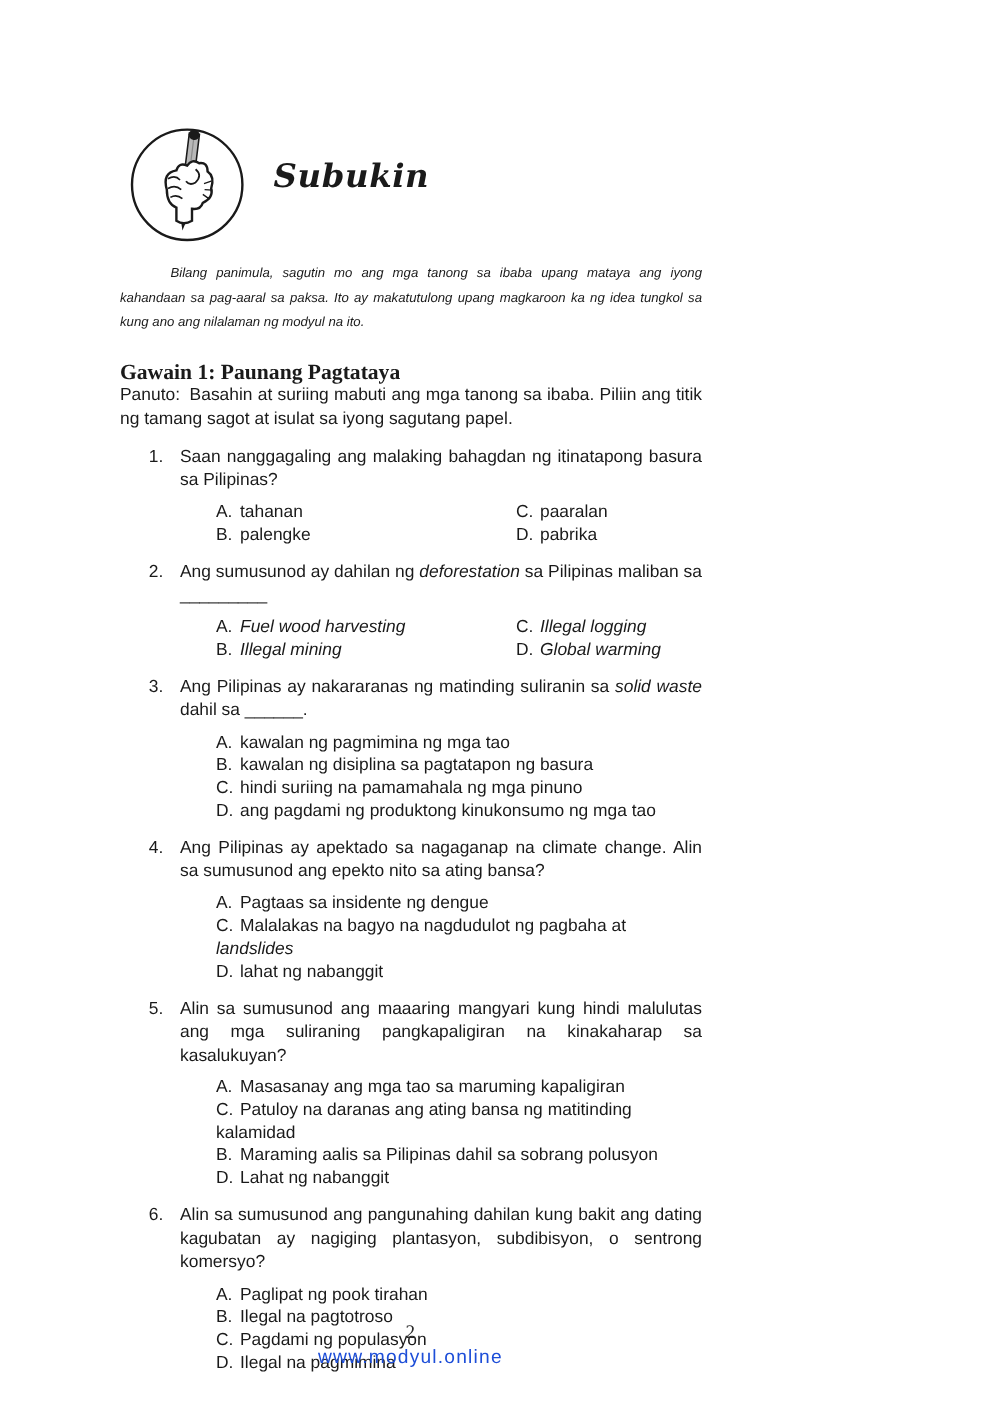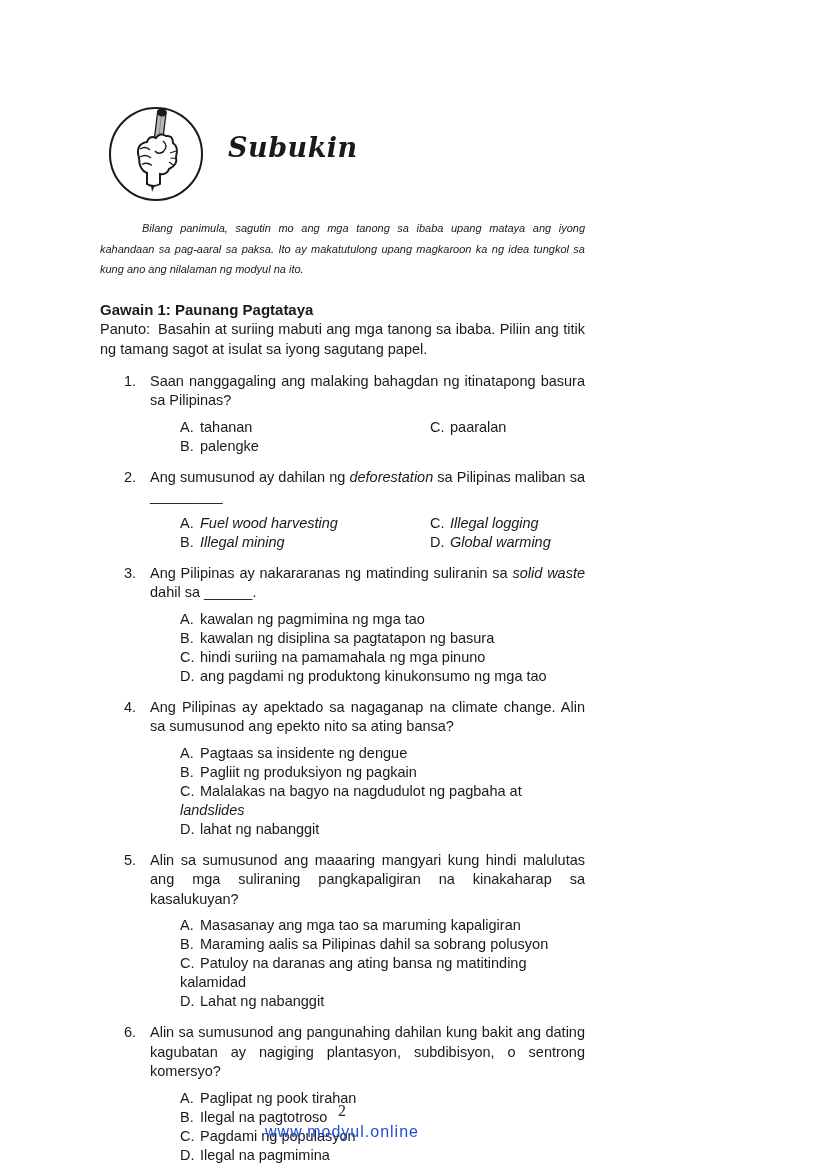--- a/index.html
+++ b/index.html
@@ -25,21 +25,21 @@
   }
   
   .intro{
     margin:12px 0 0 0;
     font-size:11px;line-height:20.5px;
     text-align:justify;text-indent:42px;font-style:italic;
   }
   
   .gawain{
     margin:21px 0 0 0;
-    font-size:15px;font-weight:bold;line-height:18px;
+    font-size:18px;font-weight:bold;line-height:18px;font-family:Liberation Serif, serif;
   }
   
   .panuto{
     margin:0 0 0 0;
     font-size:14.5px;line-height:20.5px;text-align:justify;
   }
   .panuto .lbl{margin-right:8px;}
   
   .questions{margin-top:12px;}
   .q{margin-bottom:12px;}
@@ -102,20 +102,21 @@
   <div class="questions" id="questions">
       <div class="q">
         <div class="q-row">
           <span class="q-num">1.</span>
           <span class="q-text"><span>Saan nanggagaling ang malaking bahagdan ng itinatapong basura sa Pilipinas?</span></span>
         </div>
         <div class="opts two-col">
           <div class="opt"><span class="opt-label">A.</span><span>tahanan</span></div>
           <div class="opt"><span class="opt-label">B.</span><span>palengke</span></div>
           <div class="opt"><span class="opt-label">C.</span><span>paaralan</span></div>
+          <div class="opt"><span class="opt-label">D.</span><span>pabrika</span></div>
         </div>
       </div>
       <div class="q">
         <div class="q-row">
           <span class="q-num">2.</span>
           <span class="q-text"><span>Ang sumusunod ay dahilan ng </span><span class="it">deforestation</span><span> sa Pilipinas maliban sa _________</span></span>
         </div>
         <div class="opts two-col">
           <div class="opt"><span class="opt-label">A.</span><span class="it">Fuel wood harvesting</span></div>
           <div class="opt"><span class="opt-label">B.</span><span class="it">Illegal mining</span></div>
@@ -135,34 +136,33 @@
           <div class="opt"><span class="opt-label">D.</span><span>ang pagdami ng produktong kinukonsumo ng mga tao</span></div>
         </div>
       </div>
       <div class="q">
         <div class="q-row">
           <span class="q-num">4.</span>
           <span class="q-text"><span>Ang Pilipinas ay apektado sa nagaganap na climate change. Alin sa sumusunod ang epekto nito sa ating bansa?</span></span>
         </div>
         <div class="opts one-col">
           <div class="opt"><span class="opt-label">A.</span><span>Pagtaas sa insidente ng dengue</span></div>
-          <div class="opt"><span class="opt-label">B.</span><span>Pagliit ng produksiyon ng pagkain</span></div>
           <div class="opt"><span class="opt-label">C.</span><span>Malalakas na bagyo na nagdudulot ng pagbaha at </span><span class="it">landslides</span></div>
           <div class="opt"><span class="opt-label">D.</span><span>lahat ng nabanggit</span></div>
         </div>
       </div>
       <div class="q">
         <div class="q-row">
           <span class="q-num">5.</span>
           <span class="q-text"><span>Alin sa sumusunod ang maaaring mangyari kung hindi malulutas ang mga suliraning pangkapaligiran na kinakaharap sa kasalukuyan?</span></span>
         </div>
         <div class="opts one-col">
           <div class="opt"><span class="opt-label">A.</span><span>Masasanay ang mga tao sa maruming kapaligiran</span></div>
+          <div class="opt"><span class="opt-label">C.</span><span>Patuloy na daranas ang ating bansa ng matitinding kalamidad</span></div>
           <div class="opt"><span class="opt-label">B.</span><span>Maraming aalis sa Pilipinas dahil sa sobrang polusyon</span></div>
-          <div class="opt"><span class="opt-label">C.</span><span>Patuloy na daranas ang ating bansa ng matitinding kalamidad</span></div>
           <div class="opt"><span class="opt-label">D.</span><span>Lahat ng nabanggit</span></div>
         </div>
       </div>
       <div class="q">
         <div class="q-row">
           <span class="q-num">6.</span>
           <span class="q-text"><span>Alin sa sumusunod ang pangunahing dahilan kung bakit ang dating kagubatan ay nagiging plantasyon, subdibisyon, o sentrong komersyo?</span></span>
         </div>
         <div class="opts one-col">
           <div class="opt"><span class="opt-label">A.</span><span>Paglipat ng pook tirahan</span></div>

